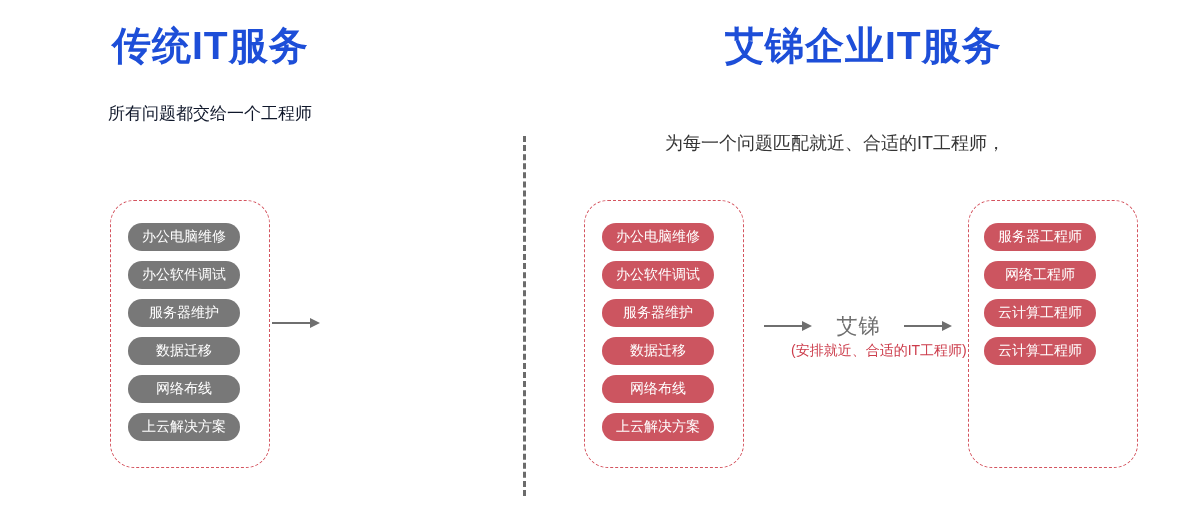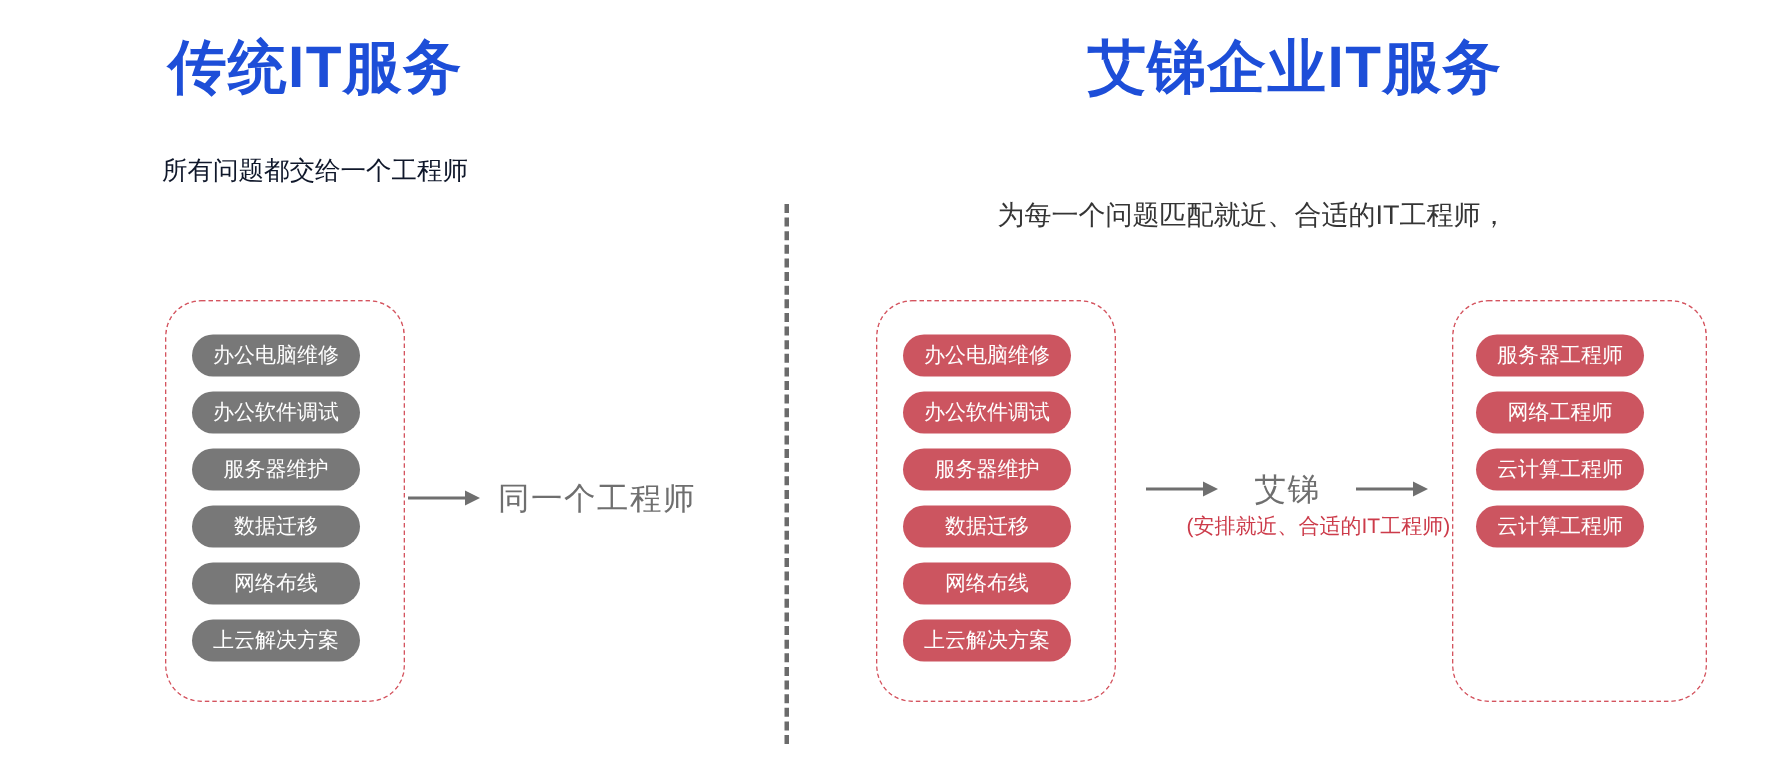--- a/index.html
+++ b/index.html
@@ -193,21 +193,20 @@
       <div class="pill pill-gray">办公电脑维修</div>
       <div class="pill pill-gray">办公软件调试</div>
       <div class="pill pill-gray">服务器维护</div>
       <div class="pill pill-gray">数据迁移</div>
       <div class="pill pill-gray">网络布线</div>
       <div class="pill pill-gray">上云解决方案</div>
     </div>
 
     <div class="connector connector-left">
       <span class="arrow"></span>
-      <span class="connector-label">同一个工程师</span>
     </div>
 
   </div>
 
 
   <div class="divider"></div>
 
   <div class="panel panel-right">
 
     <div class="title title-right">艾锑企业IT服务</div>

